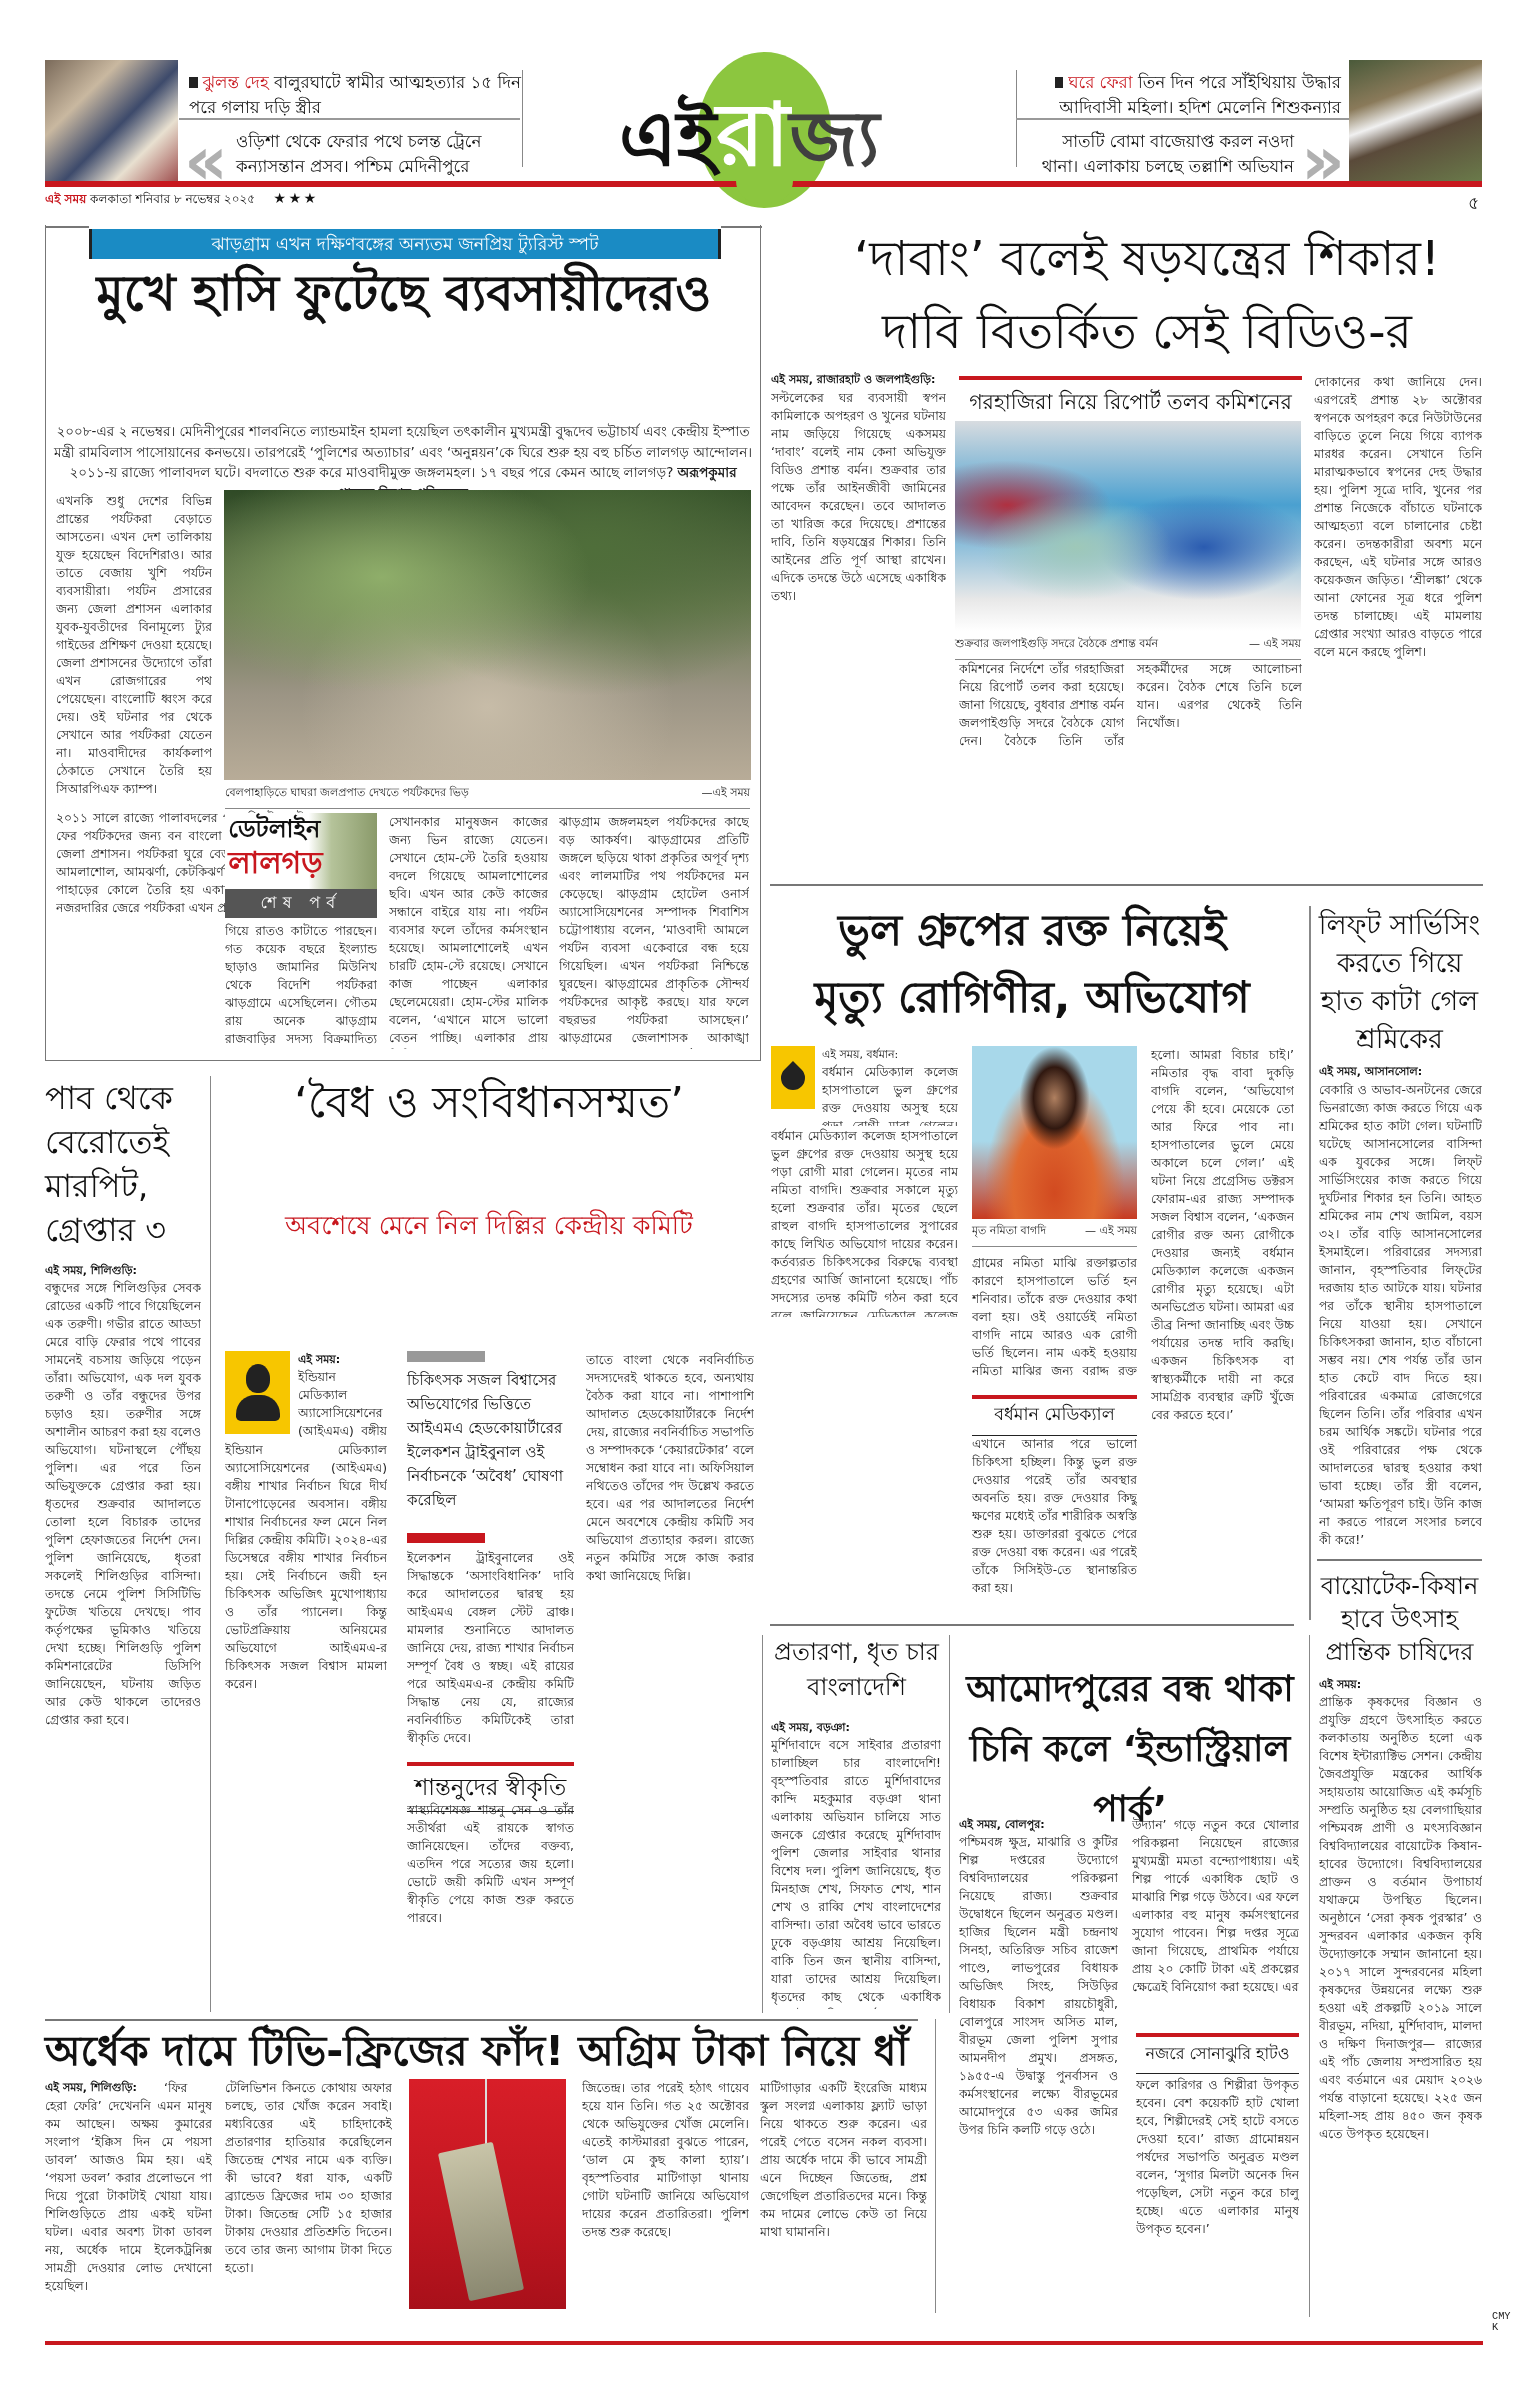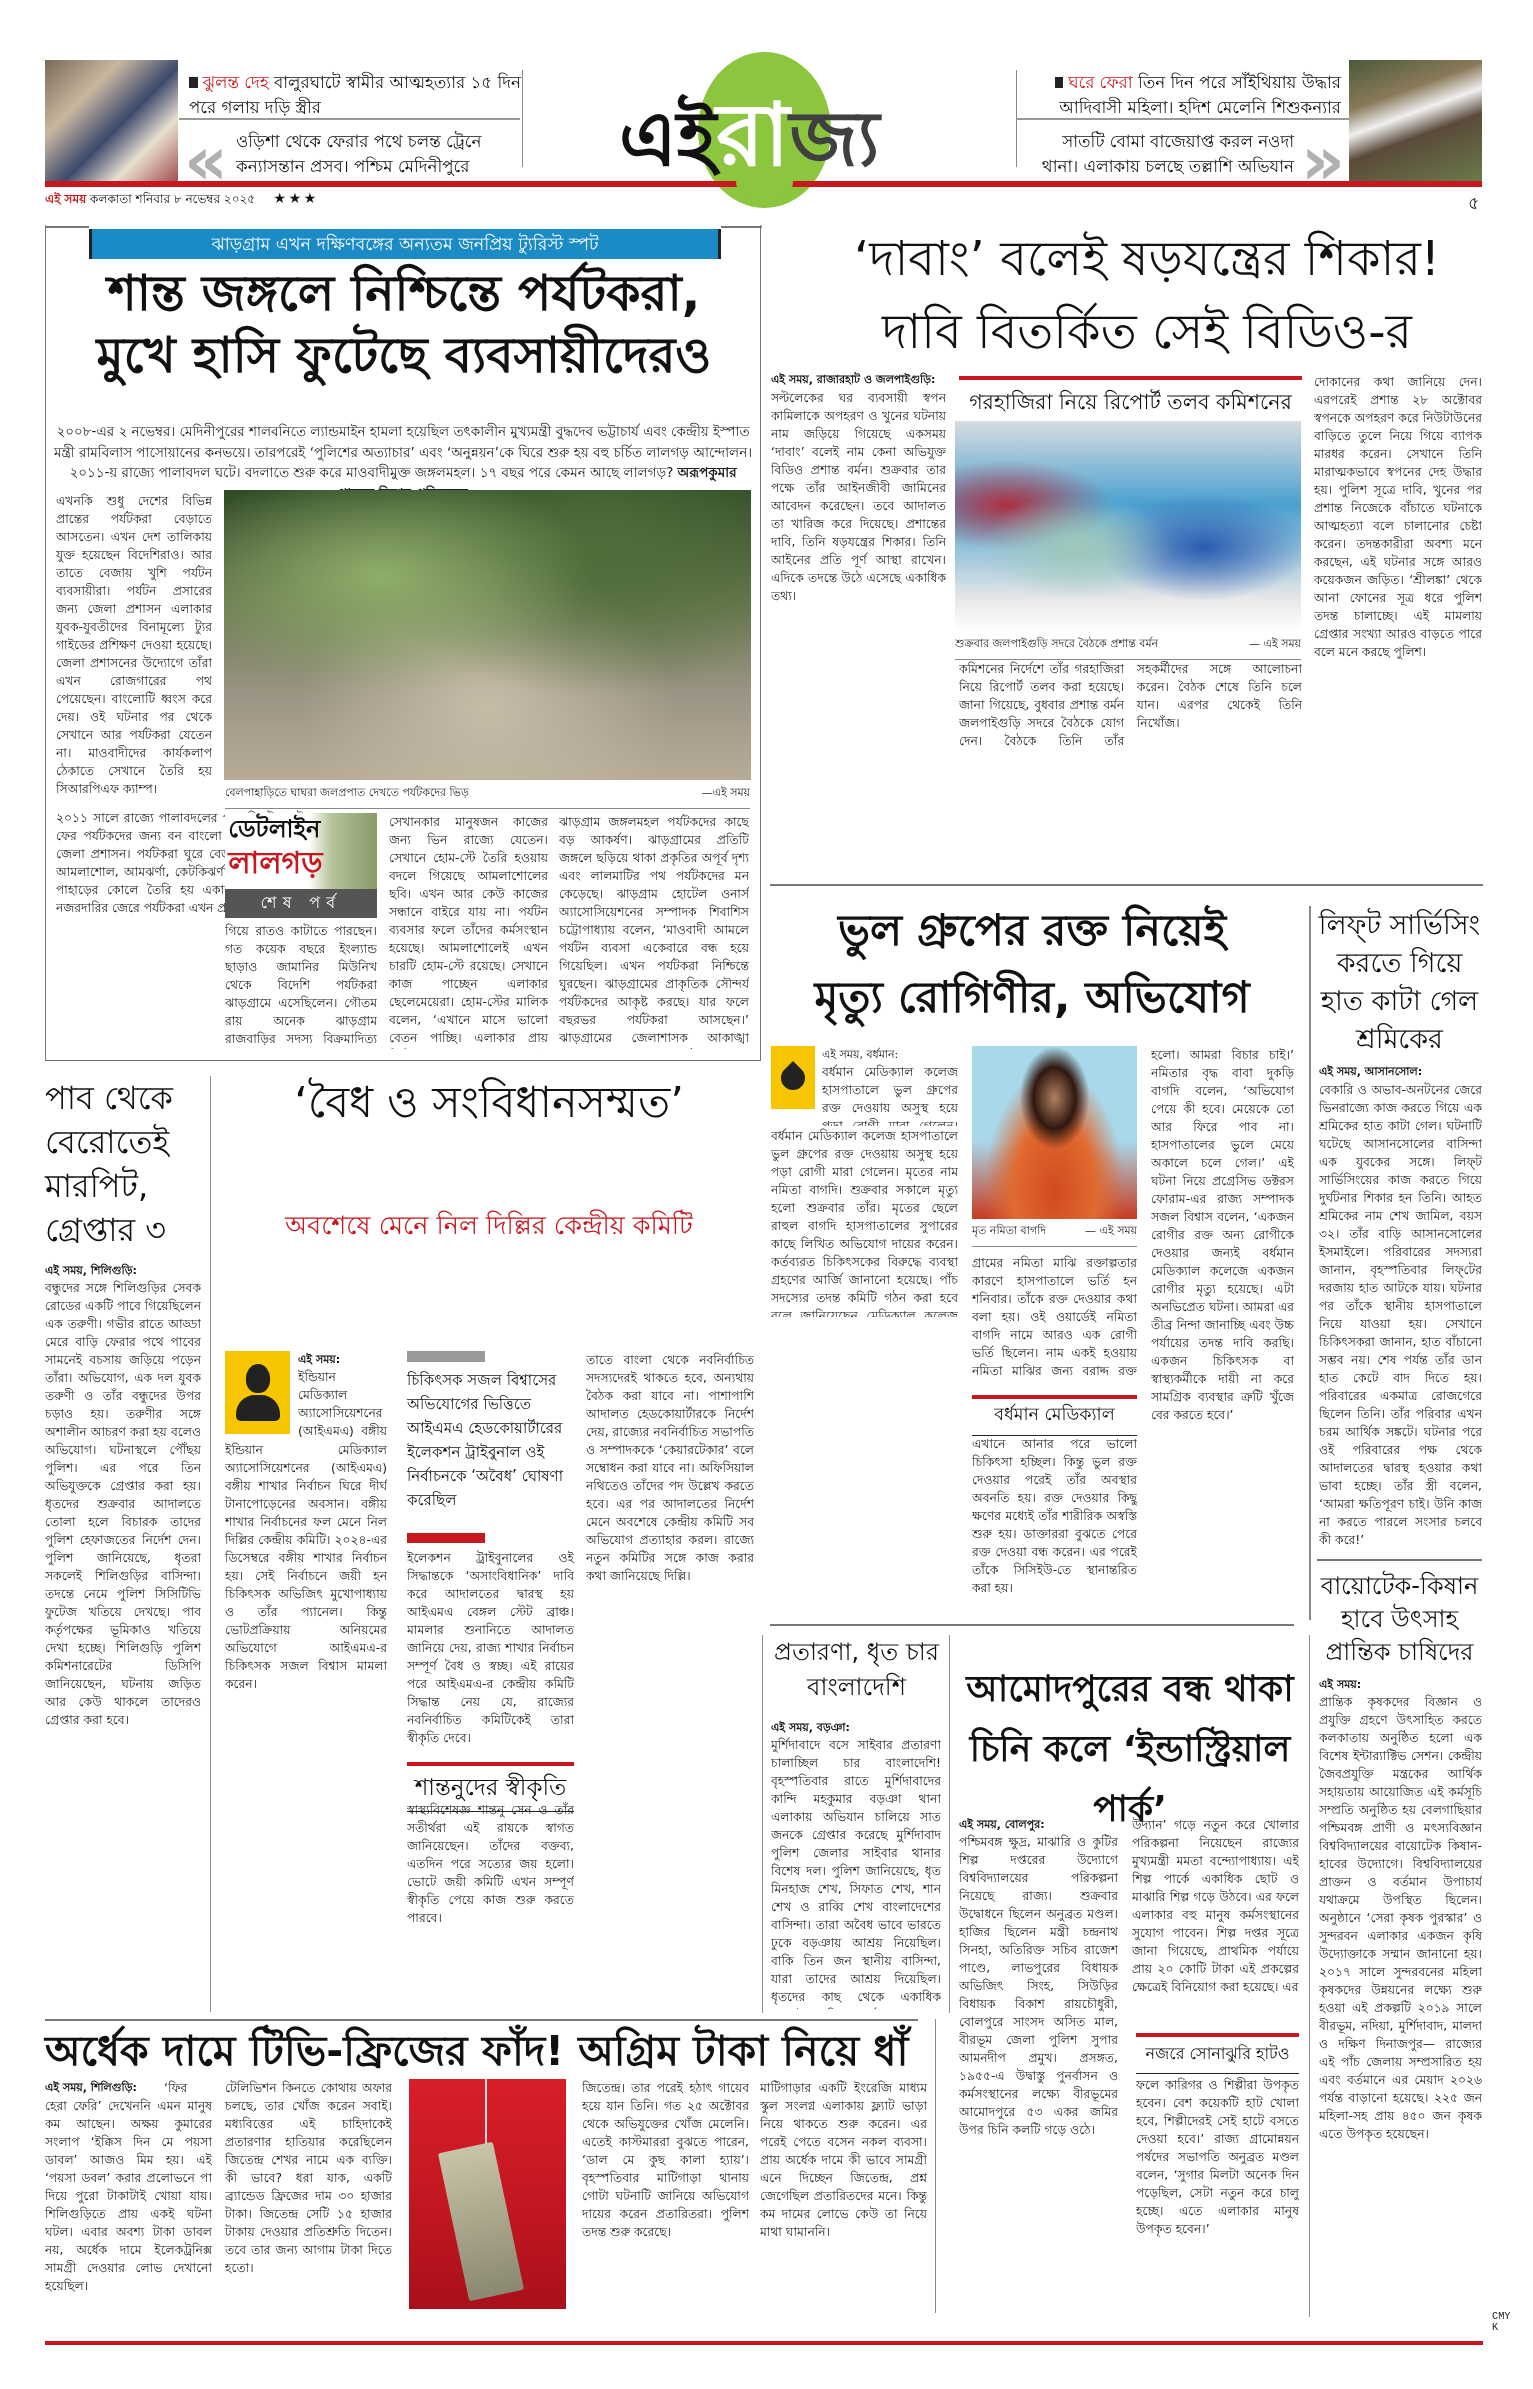--- a/index.html
+++ b/index.html
@@ -53,21 +53,20 @@
   <span>কলকাতা শনিবার ৮ নভেম্বর ২০২৫</span>
   <span style="margin-left:14.3px;font-size:14.3px;letter-spacing:2.4px;">★★★</span>
 </div>
 <div class="abs" style="left:1468px;top:190px;font-size:17.5px;">৫</div>
 
 <div class="abs" style="left:45px;top:225px;width:716px;height:836px;border:1.6px solid #777;border-top:none;"></div>
 <div class="rule-h" style="left:45px;top:226px;width:44px;"></div>
 <div class="rule-h" style="left:721px;top:226px;width:41px;"></div>
 <div class="abs" style="left:89px;top:229px;width:632px;height:30px;background:#1a8bc4;border-left:3.2px solid #222;border-right:3.2px solid #222;color:#fff;font-size:17.5px;line-height:30px;text-align:center;">ঝাড়গ্রাম এখন দক্ষিণবঙ্গের অন্যতম জনপ্রিয় ট্যুরিস্ট স্পট</div>
 <div class="abs headline" style="left:51px;top:263px;width:706px;font-size:49px;line-height:62px;">
-  <div>শান্ত জঙ্গলে নিশ্চিন্তে পর্যটকরা,</div>
   <div>মুখে হাসি ফুটেছে ব্যবসায়ীদেরও</div>
 </div>
 <div class="abs" style="left:52px;top:421px;width:702px;font-size:13.5px;line-height:20.6px;text-align:center;color:#222;">
   <span>২০০৮-এর ২ নভেম্বর। মেদিনীপুরের শালবনিতে ল্যান্ডমাইন হামলা হয়েছিল তৎকালীন মুখ্যমন্ত্রী বুদ্ধদেব ভট্টাচার্য এবং কেন্দ্রীয় ইস্পাত মন্ত্রী রামবিলাস পাসোয়ানের কনভয়ে। তারপরেই ‘পুলিশের অত্যাচার’ এবং ‘অনুন্নয়ন’কে ঘিরে শুরু হয় বহু চর্চিত লালগড় আন্দোলন। ২০১১-য় রাজ্যে পালাবদল ঘটে। বদলাতে শুরু করে মাওবাদীমুক্ত জঙ্গলমহল। ১৭ বছর পরে কেমন আছে লালগড়?</span>
   <span style="font-weight:bold;">অরূপকুমার পালের বিশেষ প্রতিবেদন</span>
 </div>
 
 <div class="col body-text" style="left:56px;top:492px;width:156px;height:317px;overflow:hidden;">এখনকি শুধু দেশের বিভিন্ন প্রান্তের পর্যটকরা বেড়াতে আসতেন। এখন দেশ তালিকায় যুক্ত হয়েছেন বিদেশিরাও। আর তাতে বেজায় খুশি পর্যটন ব্যবসায়ীরা। পর্যটন প্রসারের জন্য জেলা প্রশাসন এলাকার যুবক-যুবতীদের বিনামূল্যে ট্যুর গাইডের প্রশিক্ষণ দেওয়া হয়েছে। জেলা প্রশাসনের উদ্যোগে তাঁরা এখন রোজগারের পথ পেয়েছেন। বাংলোটি ধ্বংস করে দেয়। ওই ঘটনার পর থেকে সেখানে আর পর্যটকরা যেতেন না। মাওবাদীদের কার্যকলাপ ঠেকাতে সেখানে তৈরি হয় সিআরপিএফ ক্যাম্প।</div>
 <div class="photo" style="left:224px;top:490px;width:527px;height:290px;background:
   radial-gradient(ellipse at 30% 30%, #8fae6a 0%, transparent 40%),

